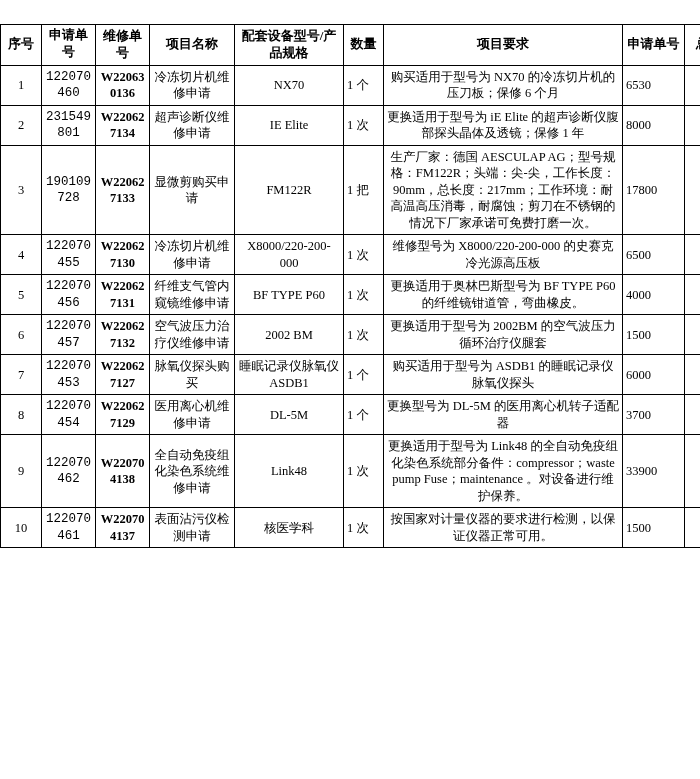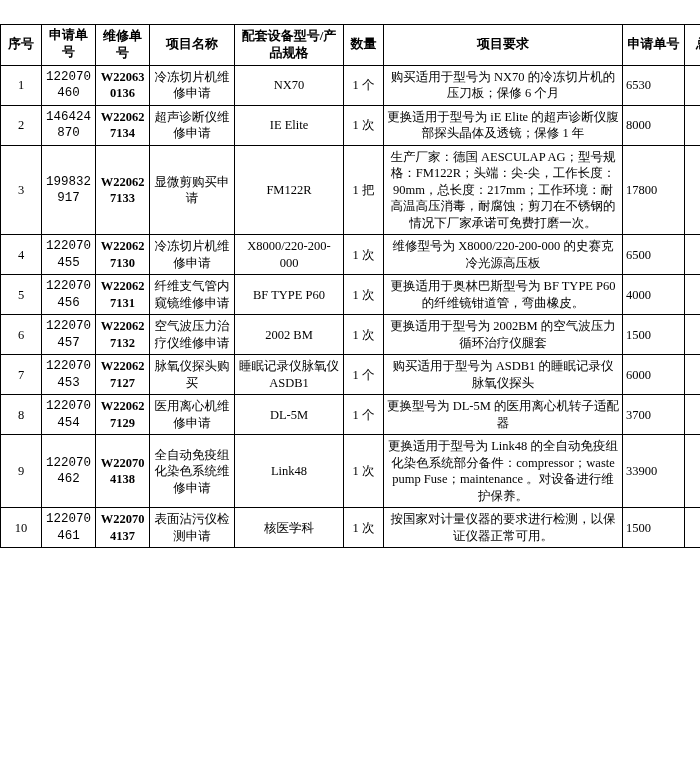--- a/index.html
+++ b/index.html
@@ -40,21 +40,21 @@
     font-weight: bold;
     text-align: center;
     font-size: 13px;
     line-height: 1.3;
   }
   .c-seq      { width: 34px;  text-align: center; }
   .c-apply    { width: 47px;  text-align: center; font-family: Liberation Mono, monospace; }
   .c-repair   { width: 47px;  text-align: center; font-weight: bold; }
   .c-name     { width: 78px;  text-align: center; }
   .c-model    { width: 102px; text-align: center; }
-  .c-qty      { width: 33px;  text-align: center; }
+  .c-qty      { width: 33px;  text-align: left; }
   .c-req      { width: 232px; text-align: center; }
   .c-unit     { width: 55px;  text-align: left; }
   .c-total    { width: 55px;  text-align: center; }
 
   .nowrap-num { white-space: normal; letter-spacing: 0; }
 </style>
 </head>
 <body>
 
 <div class="sheet">
@@ -79,32 +79,32 @@
         <td class="c-repair nowrap-num">W220630136</td>
         <td class="c-name">冷冻切片机维修申请</td>
         <td class="c-model">NX70</td>
         <td class="c-qty">1 个</td>
         <td class="c-req">购买适用于型号为 NX70 的冷冻切片机的压刀板；保修 6 个月</td>
         <td class="c-unit">6530</td>
         <td class="c-total">6530</td>
       </tr>
       <tr>
         <td class="c-seq">2</td>
-        <td class="c-apply nowrap-num">146424870</td>
+        <td class="c-apply nowrap-num">231549801</td>
         <td class="c-repair nowrap-num">W220627134</td>
         <td class="c-name">超声诊断仪维修申请</td>
         <td class="c-model">IE Elite</td>
         <td class="c-qty">1 次</td>
         <td class="c-req">更换适用于型号为 iE Elite 的超声诊断仪腹部探头晶体及透镜；保修 1 年</td>
         <td class="c-unit">8000</td>
         <td class="c-total">8000</td>
       </tr>
       <tr>
         <td class="c-seq">3</td>
-        <td class="c-apply nowrap-num">199832917</td>
+        <td class="c-apply nowrap-num">190109728</td>
         <td class="c-repair nowrap-num">W220627133</td>
         <td class="c-name">显微剪购买申请</td>
         <td class="c-model">FM122R</td>
         <td class="c-qty">1 把</td>
         <td class="c-req">生产厂家：德国 AESCULAP AG；型号规格：FM122R；头端：尖-尖，工作长度：90mm，总长度：217mm；工作环境：耐高温高压消毒，耐腐蚀；剪刀在不锈钢的情况下厂家承诺可免费打磨一次。</td>
         <td class="c-unit">17800</td>
         <td class="c-total">17800</td>
       </tr>
       <tr>
         <td class="c-seq">4</td>

